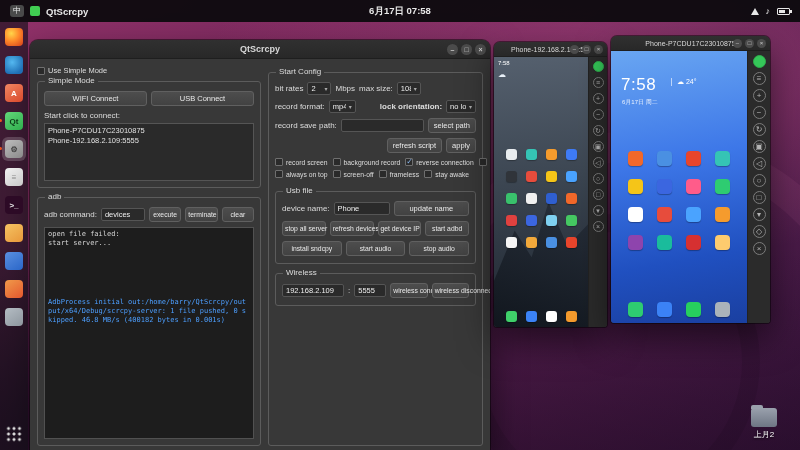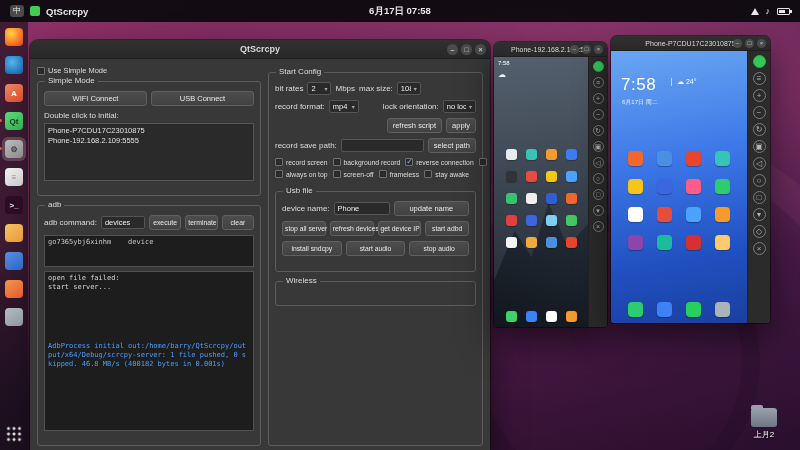--- a/index.html
+++ b/index.html
@@ -57,21 +57,21 @@
   .wcb{width:11px;height:11px;border-radius:50%;background:#4b4b4b;color:#cfcfcf;font-size:7px;
     line-height:11px;text-align:center;}
   .titlebar.small{height:14px;font-size:7px;font-weight:400;}
   .titlebar.small .wcb{width:9px;height:9px;font-size:6px;line-height:9px;}
 
   
   .main{left:30px;top:40px;width:460px;height:412px;}
   .win-body{display:flex;gap:7px;padding:7px;box-sizing:border-box;height:calc(100% - 18px);color:#ddd;}
   .col-left{width:224px;display:flex;flex-direction:column;}
   .col-right{flex:1;display:flex;flex-direction:column;min-width:0;}
-  .groupbox{border:1px solid #5c5c5c;border-radius:3px;position:relative;padding:9px 6px 14px;margin-top:6px;}
+  .groupbox{border:1px solid #5c5c5c;border-radius:3px;position:relative;padding:9px 6px 6px;margin-top:6px;}
   .legend{position:absolute;top:-6px;left:7px;background:#383838;padding:0 3px;font-size:8px;color:#ddd;}
   .row{display:flex;align-items:center;gap:4px;margin-bottom:5px;min-width:0;}
   .row.right{justify-content:flex-end;}
   .lbl{font-size:8px;color:#ddd;white-space:nowrap;}
   .btn{background:linear-gradient(#4d4d4d,#424242);border:1px solid #606060;border-radius:3px;
     color:#e9e9e9;font-size:7.5px;padding:2px 5px;text-align:center;white-space:nowrap;
     font-family:inherit;line-height:9px;}
   .btn.tight{font-size:6.8px;padding:2px 2px;}
   .grow{flex:1;min-width:0;}
   .input,.combo{background:#2a2a2a;border:1px solid #555;border-radius:2px;color:#eee;
@@ -216,36 +216,35 @@
         <label class="chk med">
           <span class="box"></span>
           <span>Use Simple Mode</span>
         </label>
         <div class="groupbox">
           <span class="legend">Simple Mode</span>
           <div class="row">
             <button class="btn grow">WIFI Connect</button>
             <button class="btn grow">USB Connect</button>
           </div>
-          <div class="lbl" style="margin-bottom:3px;">Double click to initial:</div>
+          <div class="lbl" style="margin-bottom:3px;">Start click to connect:</div>
           <div class="listbox">
               <div class="list-item">Phone-P7CDU17C23010875</div>
               <div class="list-item">Phone-192.168.2.109:5555</div>
             </div>
         </div>
         <div class="groupbox adb">
           <span class="legend">adb</span>
           <div class="row">
             <span class="lbl">adb command:</span>
             <input class="input w-cmd" value="devices" style="">
             <button class="btn tight grow">execute</button>
             <button class="btn tight grow">terminate</button>
             <button class="btn tight grow">clear</button>
           </div>
-          <div class="console small">go7365ybj6xinhm    device</div>
           <div class="console big">
             <div class="logwhite">open file failed:</div>
             <div class="logwhite">start server...</div>
             <div class="logblue">AdbProcess initial out:/home/barry/QtScrcpy/output/x64/Debug/scrcpy-server: 1 file pushed, 0 skipped. 46.8 MB/s (400182 bytes in 0.001s)</div>
           </div>
         </div>
       </div>
 
       <div class="col-right">
         <div class="groupbox startcfg">
@@ -259,33 +258,33 @@
             <span class="lbl" style="">max size:</span>
             <span class="combo w44">
               <span>1080</span>
             </span>
           </div>
           <div class="row">
             <span class="lbl">record format:</span>
             <span class="combo w48">
               <span>mp4</span>
             </span>
-            <span class="lbl" style="margin-left:20px;">lock orientation:</span>
+            <span class="lbl" style="margin-left:20px;font-weight:bold;">lock orientation:</span>
             <span class="combo w52">
               <span>no lock</span>
             </span>
-          </div>
-          <div class="row right">
-            <button class="btn">refresh script</button>
-            <button class="btn">apply</button>
           </div>
           <div class="row">
             <span class="lbl">record save path:</span>
             <input class="input grow" value="" style="">
             <button class="btn">select path</button>
+          </div>
+          <div class="row right">
+            <button class="btn">refresh script</button>
+            <button class="btn">apply</button>
           </div>
           <div class="optrow">
               <div class="chk">
                 <div class="box"></div>
                 <span>record screen</span>
               </div>
               <div class="chk">
                 <div class="box"></div>
                 <span>background record</span>
               </div>
@@ -332,20 +331,27 @@
             </div>
             <div class="row" style="margin-bottom:1px;">
               <button class="btn tight grow">install sndcpy</button>
               <button class="btn tight grow">start audio</button>
               <button class="btn tight grow">stop audio</button>
             </div>
           </div>
 
           <div class="groupbox" style="margin-top:9px;">
             <span class="legend">Wireless</span>
+            <div class="row" style="margin-bottom:1px;">
+              <input class="input w-ip" value="192.168.2.109" style="">
+              <span class="lbl">:</span>
+              <input class="input w-port" value="5555" style="">
+              <button class="btn tight grow">wireless connect</button>
+              <button class="btn tight grow">wireless disconnect</button>
+            </div>
           </div>
         </div>
       </div>
     </div>
   </div>
 
   <div class="win phone1">
     <div class="titlebar small">
       <span>Phone-192.168.2.109:5...</span>
       <span class="wc">

